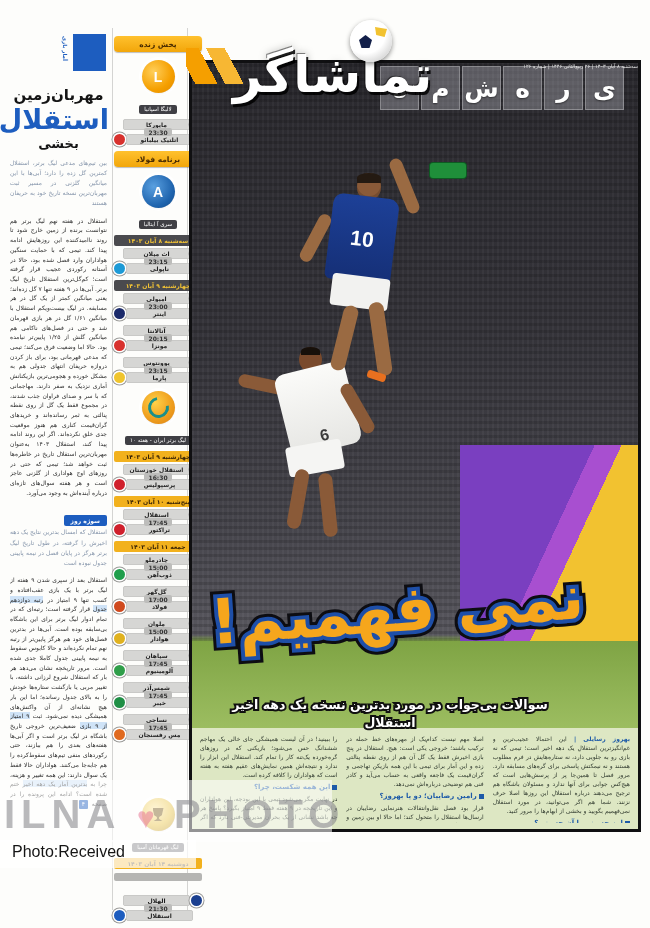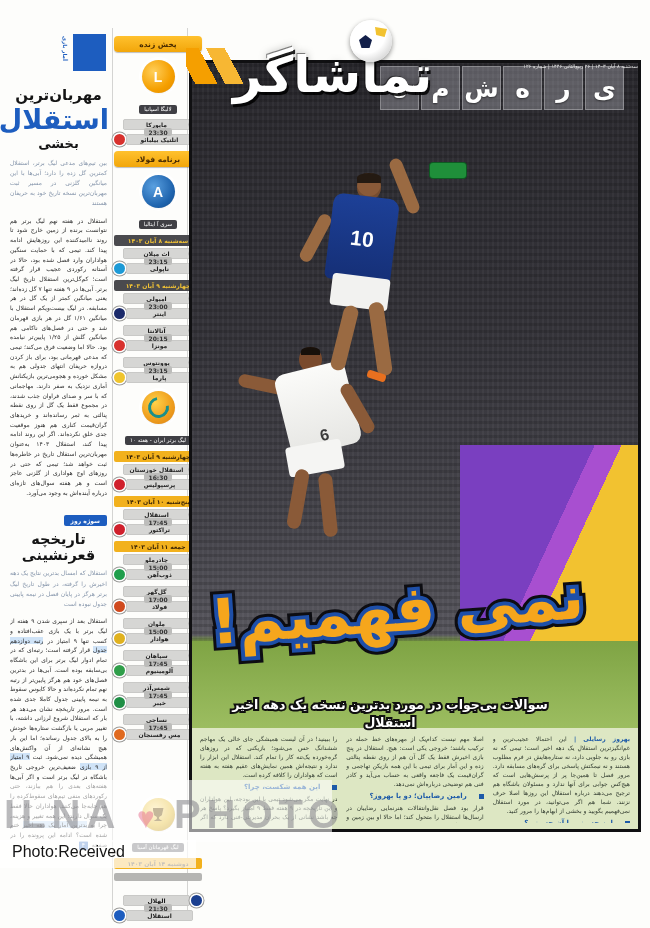--- a/index.html
+++ b/index.html
@@ -150,21 +150,21 @@
   .shlayer{position:absolute;left:0;right:0;top:0;font-size:12.5px;font-weight:bold;line-height:1.4;}
   .sh-black{color:#101010;-webkit-text-stroke:4px #101010;}
   .sh-white{color:#ffffff;}
 
   
   .bottom-article{position:absolute;left:0;top:665px;width:446px;height:101px;background:#dde7c3;
         padding:6px 8px;box-sizing:border-box;display:flex;gap:9px;direction:rtl;overflow:hidden;}
   .bcol{flex:1;font-size:6px;line-height:1.5;color:#323c30;text-align:justify;overflow:hidden;}
   .byline{color:#1d5aa8;font-weight:bold;}
   .bheader{color:#1d5aa8;font-weight:bold;font-size:7px;margin:3px 0 1px;display:flex;
-        align-items:center;gap:12px;}
+        align-items:center;gap:2px;}
   .bmark{width:5px;height:5px;background:#1d5aa8;flex:none;}
   .btext{margin:0;}
 
   
   .wm-band{position:absolute;left:0;top:780px;width:332px;height:62px;background:rgba(255,255,255,.55);z-index:40;}
   .wm-band2{position:absolute;left:0;top:840px;width:196px;height:28px;background:rgba(255,255,255,.72);z-index:40;}
   .wm-big{position:absolute;left:4px;top:792px;z-index:41;font-family:"Liberation Sans",sans-serif;
         font-size:40px;font-weight:bold;color:rgba(135,135,140,.58);letter-spacing:6px;white-space:nowrap;}
   .wm-heart{color:rgba(232,120,150,.55);font-size:30px;letter-spacing:2px;}
   .wm-small{position:absolute;left:12px;top:843px;z-index:41;font-family:"Liberation Sans",sans-serif;
@@ -176,31 +176,30 @@
 <div class="page">
 
   <div class="vrule vrule1"></div>
   <div class="vrule vrule2"></div>
 
   <aside class="leftcol">
     <div class="s1-head">
       <span class="vlabel">آمار بازی</span>
       <div class="bluesq"></div>
     </div>
-    <h3 class="kicker">مهربان‌ترین</h3>
+    <h3 class="kicker">مهربان‌زمین</h3>
     <h1 class="title1">استقلال</h1>
     <h4 class="subtitle1">بخشی</h4>
     <p class="lead">بین تیم‌های مدعی لیگ برتر، استقلال کمترین گل زده را دارد؛ آبی‌ها با این میانگین گلزنی در مسیر ثبت مهربان‌ترین نسخه تاریخ خود به حریفان هستند</p>
     <p class="lbody">استقلال در هفته نهم لیگ برتر هم نتوانست برنده از زمین خارج شود تا روند ناامیدکننده این روزهایش ادامه پیدا کند. تیمی که با حمایت سنگین هواداران وارد فصل شده بود، حالا در آستانه رکوردی عجیب قرار گرفته است؛ کم‌گل‌ترین استقلال تاریخ لیگ برتر. آبی‌ها در ۹ هفته تنها ۷ گل زده‌اند؛ یعنی میانگین کمتر از یک گل در هر مسابقه. در لیگ بیست‌ویکم استقلال با میانگین ۱/۶۱ گل در هر بازی قهرمان شد و حتی در فصل‌های ناکامی هم میانگین گلش از ۱/۲۵ پایین‌تر نیامده بود. حالا اما وضعیت فرق می‌کند؛ تیمی که مدعی قهرمانی بود، برای باز کردن دروازه حریفان انتهای جدولی هم به مشکل خورده و هجومی‌ترین بازیکنانش آماری نزدیک به صفر دارند. مهاجمانی که با سر و صدای فراوان جذب شدند، در مجموع فقط یک گل از روی نقطه پنالتی به ثمر رسانده‌اند و خرید‌های گران‌قیمت کناری هم هنوز موقعیت جدی خلق نکرده‌اند. اگر این روند ادامه پیدا کند، استقلال ۱۴۰۳ به‌عنوان مهربان‌ترین استقلال تاریخ در خاطره‌ها ثبت خواهد شد؛ تیمی که حتی در روزهای اوج هواداری از گلزنی عاجز است و هر هفته سوال‌های تازه‌ای درباره آینده‌اش به وجود می‌آورد.</p>
 
     <div class="s2">
       <div class="tagwrap">
         <span class="tag">سوژه روز</span>
       </div>
-      <h2 class="title2">تاریخچه قعرنشینی</h2>
       <p class="lead">استقلال که امسال بدترین نتایج یک دهه اخیرش را گرفته، در طول تاریخ لیگ برتر هرگز در پایان فصل در نیمه پایینی جدول نبوده است</p>
       <p class="lbody lbody2"><span>استقلال بعد از سپری شدن ۹ هفته از لیگ برتر با یک بازی عقب‌افتاده و کسب تنها ۹ امتیاز در </span><span class="hl">رتبه دوازدهم جدول</span><span> قرار گرفته است؛ رتبه‌ای که در تمام ادوار لیگ برتر برای این باشگاه بی‌سابقه بوده است. آبی‌ها در بدترین فصل‌های خود هم هرگز پایین‌تر از رتبه نهم تمام نکرده‌اند و حالا کابوس سقوط به نیمه پایینی جدول کاملا جدی شده است. مرور تاریخچه نشان می‌دهد هر بار که استقلال شروع لرزانی داشته، با تغییر مربی یا بازگشت ستاره‌ها خودش را به بالای جدول رسانده؛ اما این بار هیچ نشانه‌ای از آن واکنش‌های همیشگی دیده نمی‌شود. ثبت </span><span class="hl">۹ امتیاز از ۹ بازی</span><span> ضعیف‌ترین خروجی تاریخ باشگاه در لیگ برتر است و اگر آبی‌ها هفته‌های بعدی را هم ببازند، حتی رکوردهای منفی تیم‌های سقوط‌کرده را هم جابه‌جا می‌کنند. هواداران حالا فقط یک سوال دارند: این همه تغییر و هزینه، چرا به </span><span class="hl">بدترین آمار یک دهه اخیر</span><span> ختم شده است؟ ادامه این پرونده را در صفحه</span>
         <span class="cont-mark">۴</span>
       </p>
     </div>
   </aside>
 
   <section class="rail" id="rail">
       <div class="tab">پخش زنده</div>
       <div class="league"><div class="league-logo laliga">

